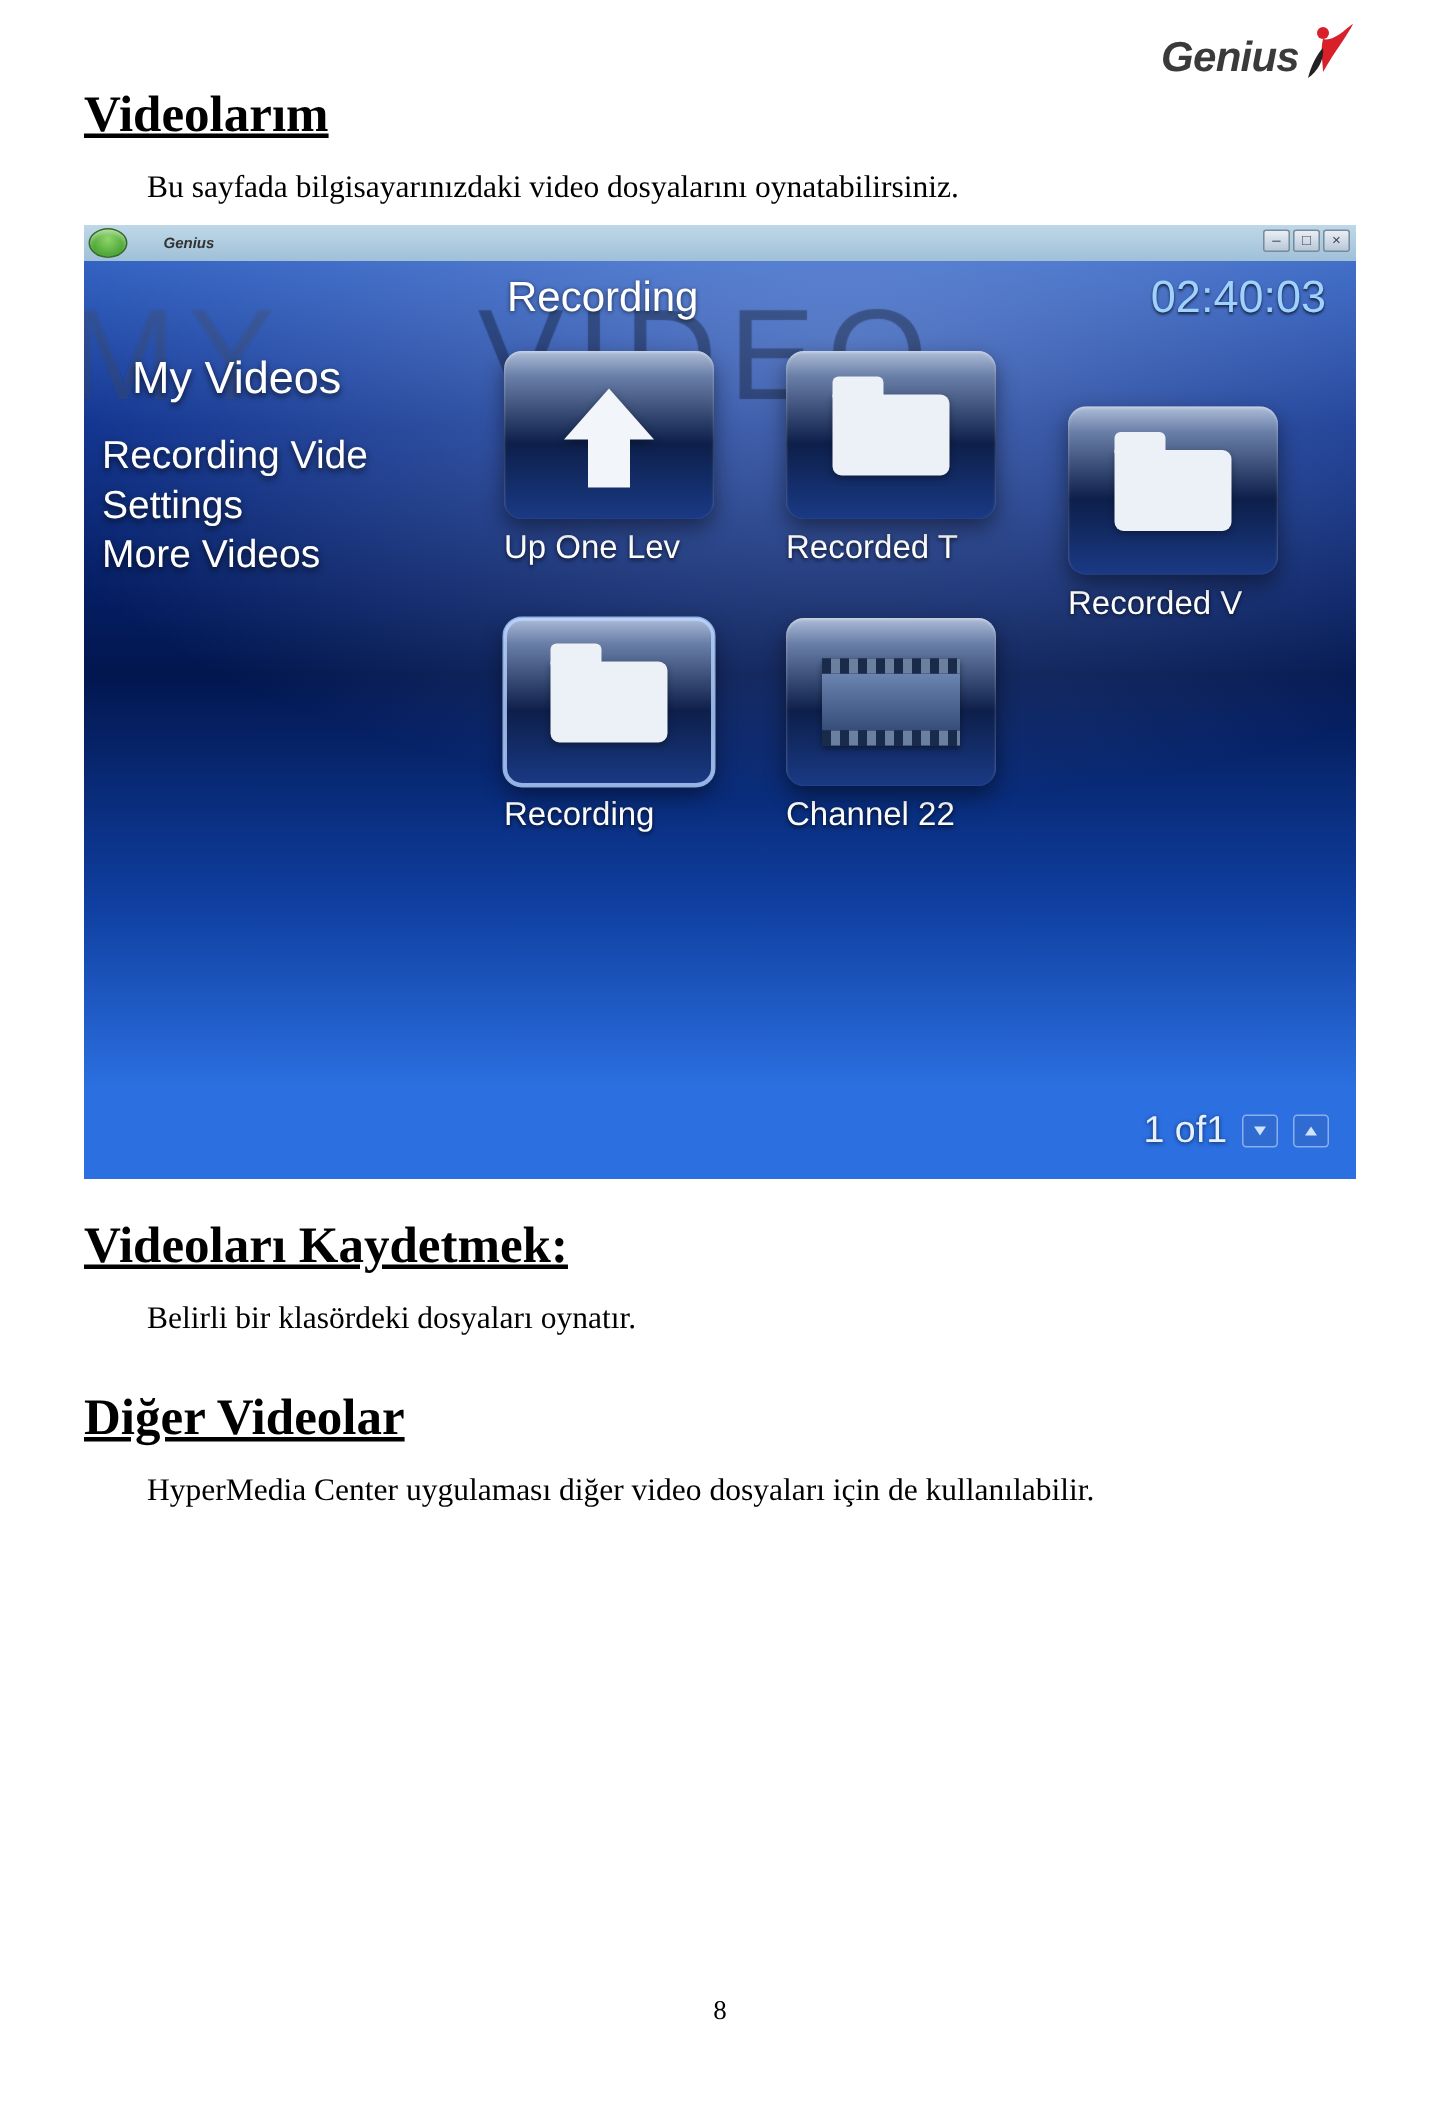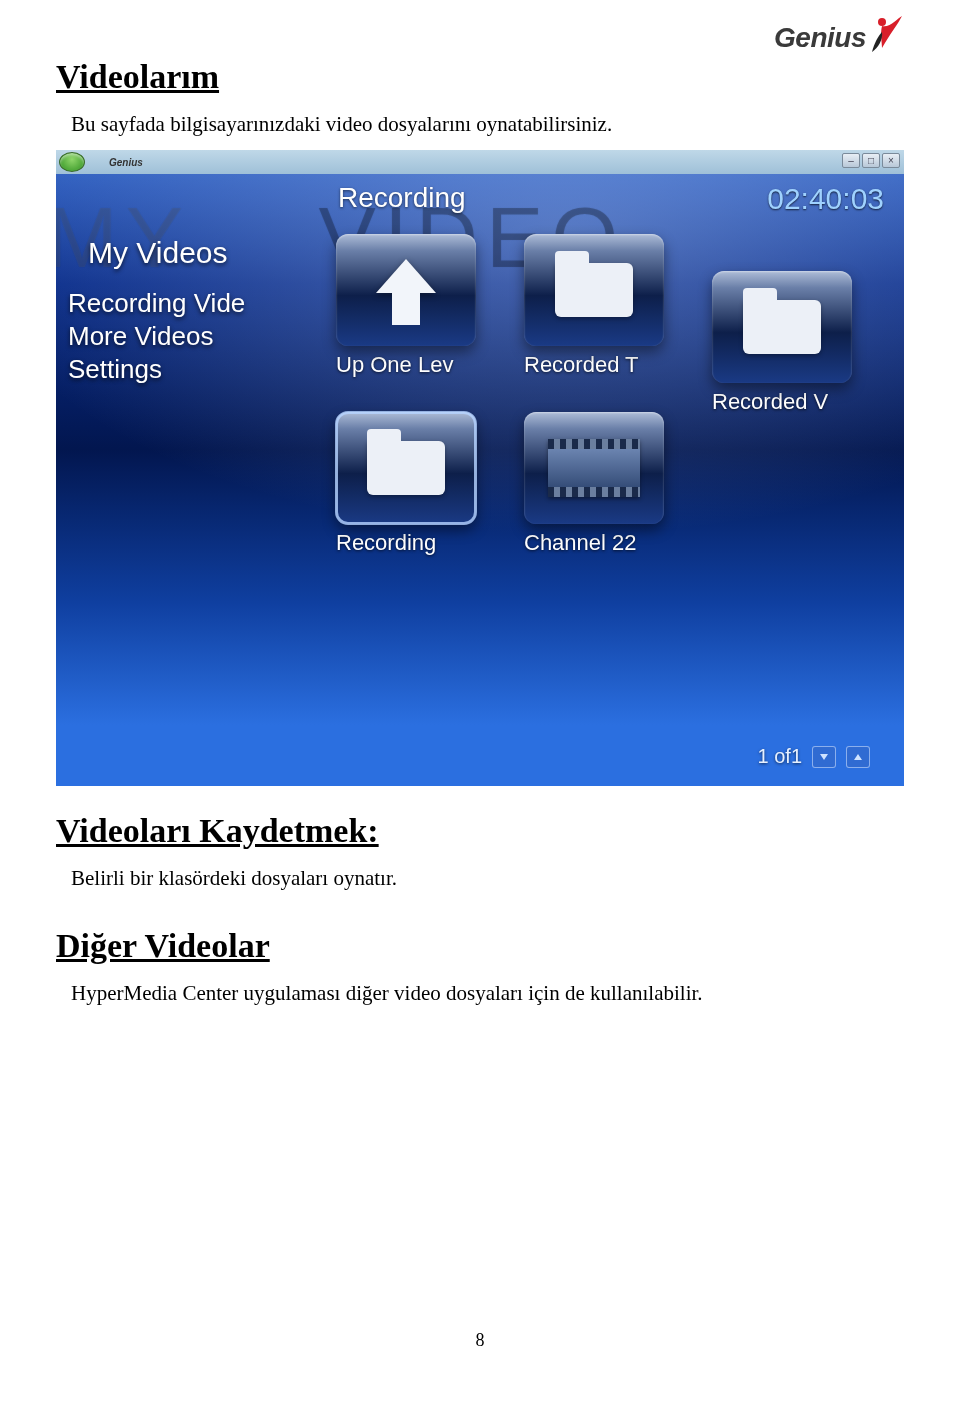--- a/index.html
+++ b/index.html
@@ -38,21 +38,21 @@
   .logo-mark svg { width: 100%; height: 100%; }
   .heading {
     font-size: 34px;
     font-weight: bold;
     margin-top: 18px;
     margin-bottom: 14px;
     text-decoration: underline;
   }
   .body-text {
     font-size: 21px;
-    margin-left: 15px;
+    margin-left: 42px;
     margin-bottom: 12px;
     line-height: 1.35;
   }
   .section2 { margin-top: 26px; }
   .section3 { margin-top: 34px; }
   .page-num {
     position: absolute;
     bottom: 56px;
     left: 0; right: 0;
     text-align: center;
@@ -248,26 +248,26 @@
     left:0; right:0;
     height:10px;
     background:
       repeating-linear-gradient(90deg, #1a2a4a 0 6px, #6b7f9f 6px 12px);
   }
   .icon-film::before { top:-10px; }
   .icon-film::after { bottom:-10px; }
 
   .ss-pager {
     position: absolute;
-    bottom: 18px; right: 34px;
+    bottom: 18px; right: 18px;
     display: flex;
     align-items: center;
     gap: 10px;
     color: #e6f0ff;
-    font-size: 20px;
+    font-size: 25px;
     text-shadow: 0 1px 3px rgba(0,0,0,0.6);
   }
   .pager-btn {
     width: 24px; height: 22px;
     border: 1px solid rgba(200,220,255,0.6);
     border-radius: 3px;
     background: rgba(60,100,180,0.3);
     display: flex; align-items:center; justify-content:center;
     cursor: pointer;
   }
@@ -305,22 +305,22 @@
     <div class="ss-body">
       <div class="ss-watermark">
         <span>MY</span>&nbsp;&nbsp;&nbsp;&nbsp;<span class="dim">VIDEO</span>
       </div>
       <div class="ss-section-label">Recording</div>
       <div class="ss-clock">02:40:03</div>
 
       <div class="ss-sidebar">
         <div class="title">My Videos</div>
         <div class="item">Recording Vide</div>
+        <div class="item">Settings</div>
         <div class="item">More Videos</div>
-        <div class="item">Settings</div>
       </div>
 
       <div class="ss-tiles">
         <div class="tile" style="left:0; top:0;">
           <div class="tile-box">
               <div class="icon-up"></div>
             </div>
           <div class="tile-label">Up One Lev</div>
         </div>
         <div class="tile" style="left:188px; top:0;">

